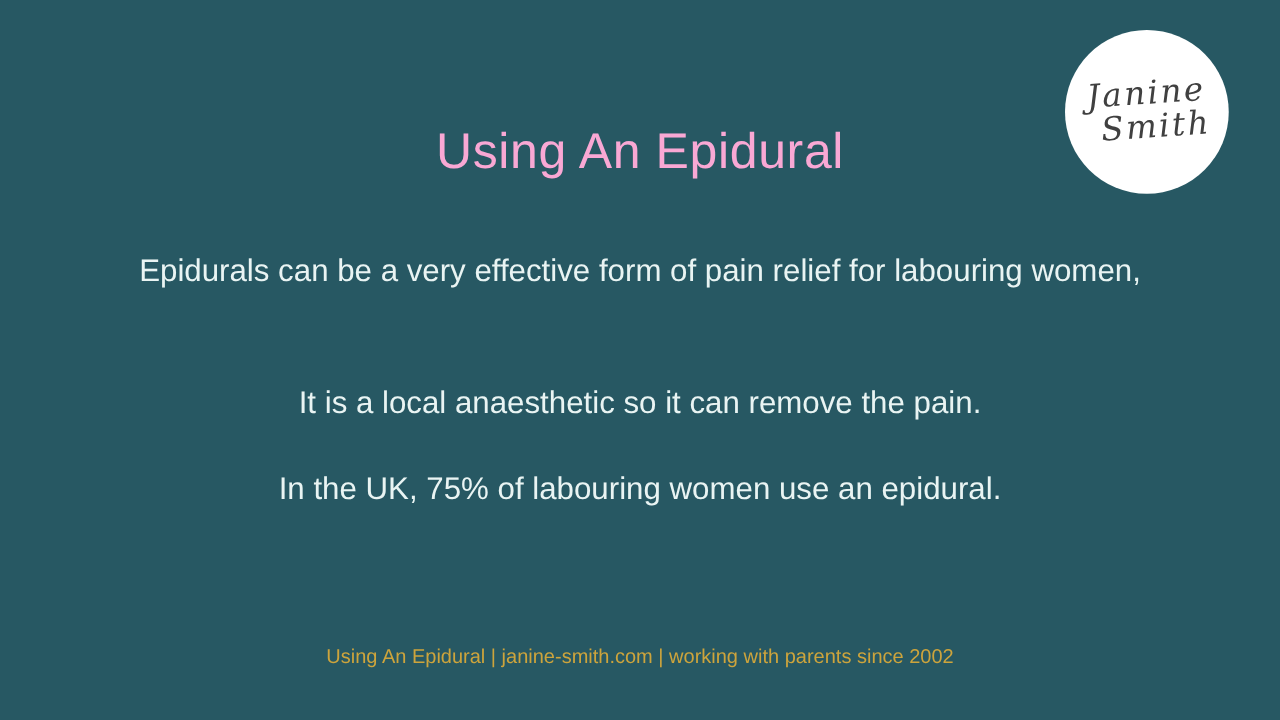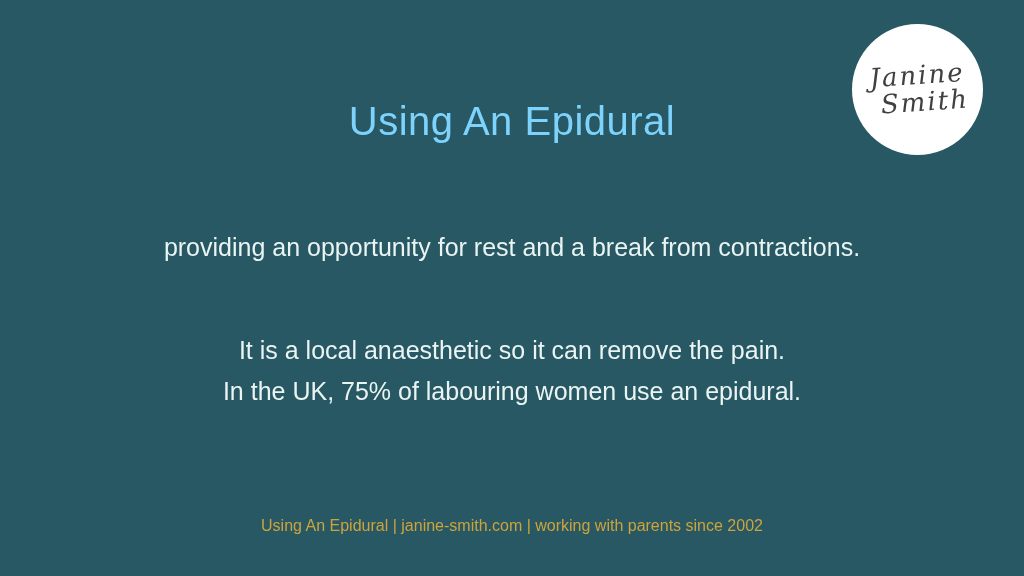--- a/index.html
+++ b/index.html
@@ -18,37 +18,37 @@
   .title {
     position: absolute;
     top: 99px;
     left: 0;
     width: 100%;
     margin: 0;
     text-align: center;
     font-size: 40px;
     font-weight: 300;
     letter-spacing: 0.5px;
-    color: #7dd3fc;
+    color: #f9a8d4;
     white-space: nowrap;
   }
   .body-line {
     position: absolute;
     left: 0;
     width: 100%;
     text-align: center;
     font-size: 25px;
     font-weight: 300;
     line-height: 1;
     color: #e9f4f3;
     white-space: nowrap;
   }
   .l1 { top: 205px; }
   .l2 { top: 235px; }
-  .l3 { top: 310px; margin-top: 28px; }
+  .l3 { top: 310px; }
   .l4 { top: 379px; }
   .footer {
     position: absolute;
     top: 518px;
     left: 0;
     width: 100%;
     text-align: center;
     font-size: 16px;
     font-weight: 300;
     line-height: 1;
@@ -93,22 +93,22 @@
 
   <div class="logo">
     <div class="logo-text">
       <div class="logo-line1">Janine</div>
       <div class="logo-line2">Smith</div>
     </div>
   </div>
 
   <h1 class="title">Using An Epidural</h1>
 
+  <div class="body-line l1">Epidurals can be a very effective form of pain relief for labouring women,</div>
 
-  <div class="body-line l2">providing an opportunity for rest and a break from contractions.</div>
 
   <div class="body-line l3">It is a local anaesthetic so it can remove the pain.</div>
 
   <div class="body-line l4">In the UK, 75% of labouring women use an epidural.</div>
 
   <div class="footer">Using An Epidural | janine-smith.com | working with parents since 2002</div>
 
 </div>
 
 </body></html>

